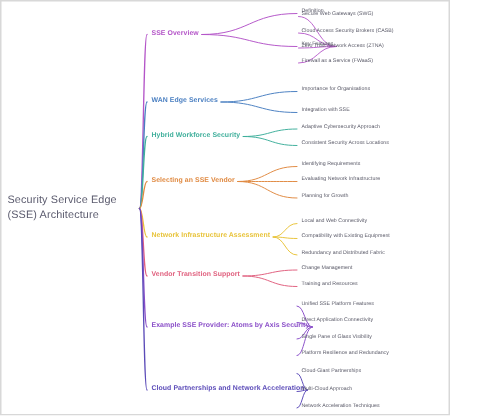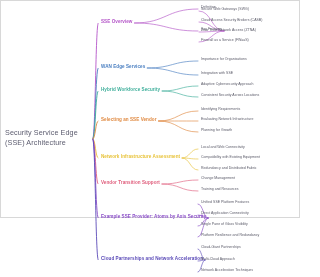--- a/index.html
+++ b/index.html
@@ -1,18 +1,18 @@
 <!DOCTYPE html>
 <html><head>
 <meta charset="utf-8">
 <style>
   html,body{margin:0;padding:0;background:#ffffff;}
   body{width:300px;height:277px;overflow:hidden;
        font-family:"Liberation Sans","DejaVu Sans",sans-serif;}
-  #map{position:relative;width:300px;height:218px;background:#fff;
+  #map{position:relative;width:300px;height:277px;background:#fff;
        border:1px solid #d8d8d8;box-sizing:border-box;}
   svg#links{position:absolute;left:0;top:0;width:300px;height:277px;overflow:visible;}
   .node{position:absolute;white-space:nowrap;line-height:1.05;}
   .root{font-size:7.2px;color:#4a4a5a;letter-spacing:.1px;max-width:92px;
         white-space:normal;line-height:1.35;}
   .l1{font-size:4.6px;font-weight:bold;letter-spacing:.05px;}
   .l2{font-size:3.5px;color:#5a5a68;letter-spacing:.02px;}
 </style>
 </head>
 <body>

